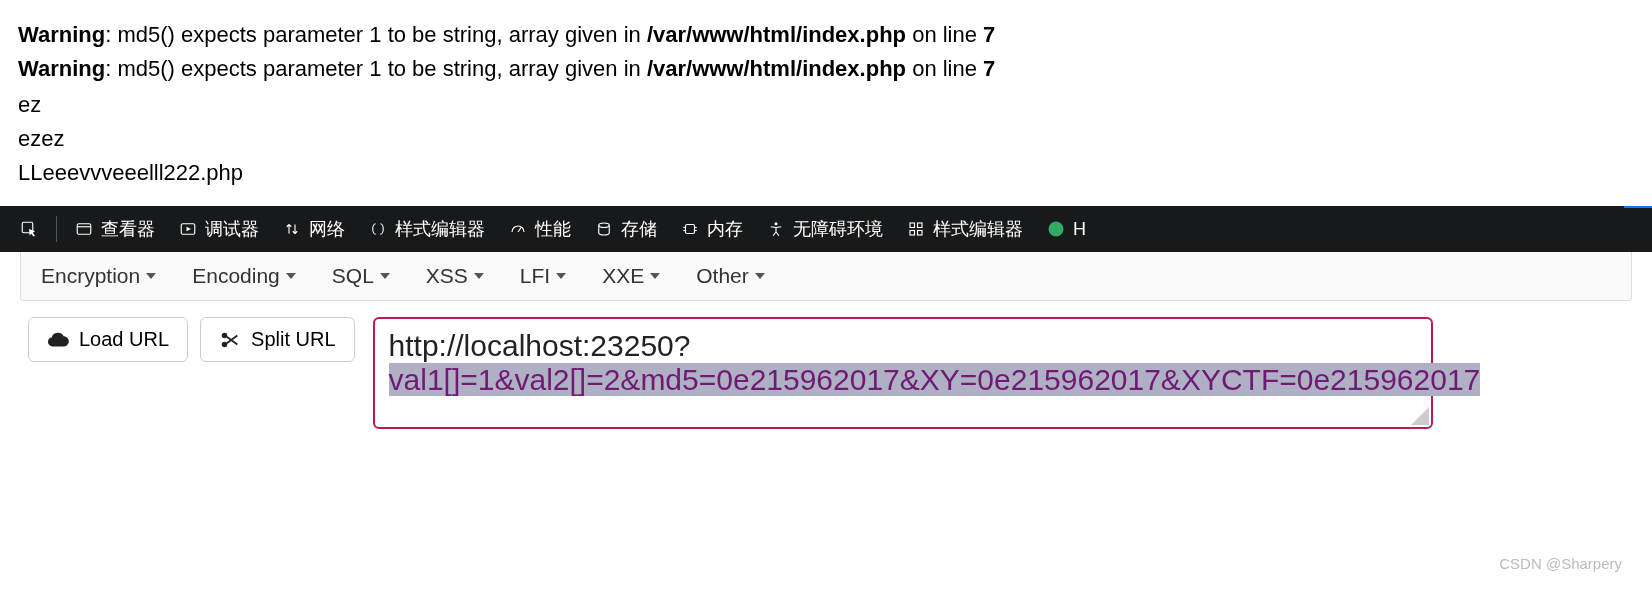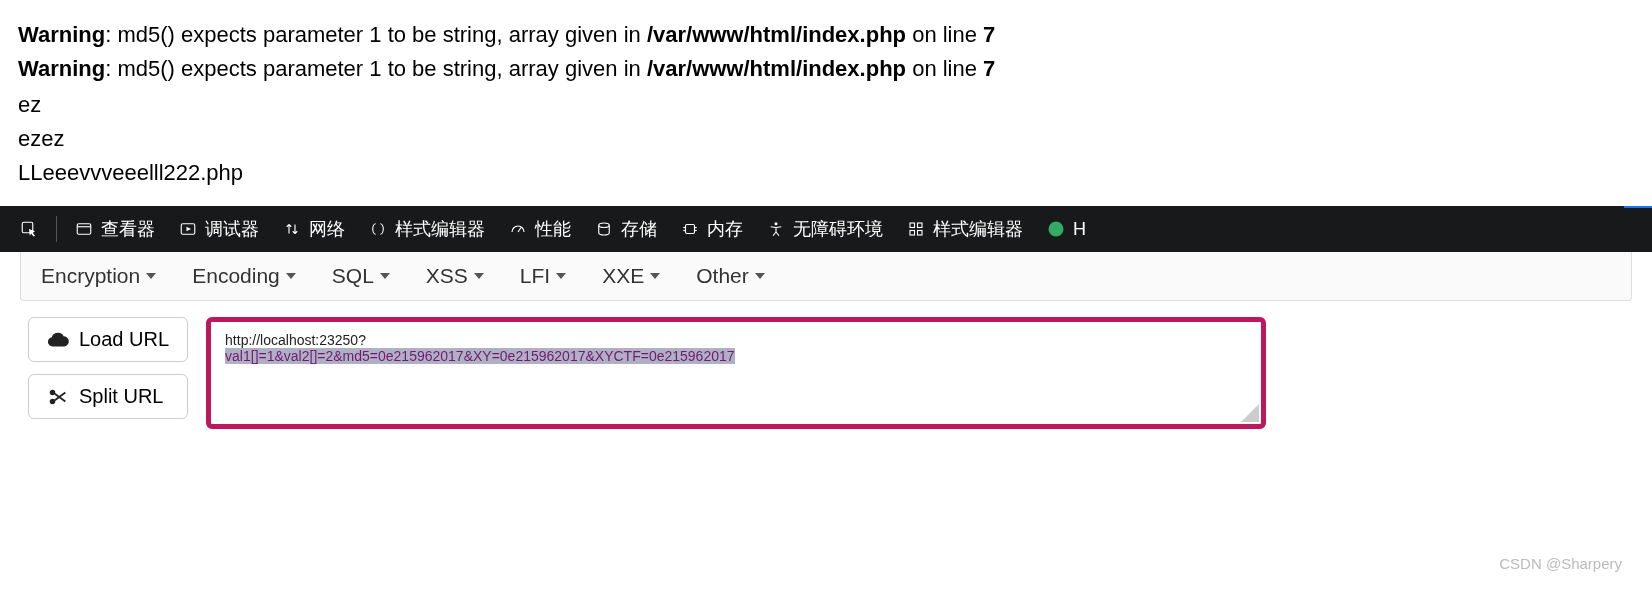--- a/index.html
+++ b/index.html
@@ -12,24 +12,24 @@
 .out-line { font-size: 22px; }
 .devtools-bar { background: #18191a; height: 46px; display: flex; align-items: center; padding: 0 8px; color: #fff; font-size: 18px; }
 .dev-sep { border-left: 1px solid #555; height: 26px; margin: 0 6px; }
 .dev-tab { display: flex; align-items: center; gap: 8px; padding: 2px 12px; height: 58px; cursor: pointer; white-space: nowrap; }
 .dev-tab svg { width: 18px; height: 18px; fill: none; stroke: #fff; stroke-width: 1.5; }
 .plus-icon svg { fill: #66c; stroke: none; }
 .tools-row { background: #fafafa; border-bottom: 1px solid #ddd; padding: 12px 20px; display: flex; gap: 36px; font-size: 21px; color: #333; margin: 0 20px 4px 20px; border: 1px solid #ddd; border-top: none; border-radius: 0 0 4px 4px; }
 .tool-item { display: flex; align-items: center; gap: 6px; cursor: pointer; }
 .caret { width: 0; height: 0; border-left: 5px solid transparent; border-right: 5px solid transparent; border-top: 6px solid #555; }
 .bottom-area { display: flex; gap: 18px; padding: 12px 22px 8px 28px; align-items: flex-start; }
-.btn-col { display: flex; flex-direction: column; gap: 12px; }
+.btn-col { display: flex; flex-direction: row; gap: 12px; }
 .act-btn { border: 1px solid #ccc; background: #fff; border-radius: 6px; padding: 10px 18px; display: flex; align-items: center; gap: 10px; font-size: 20px; cursor: pointer; white-space: nowrap; }
 .act-btn svg { width: 22px; height: 22px; fill: #222; }
-.url-box { flex: 1; border: 5px solid #be185d; border-radius: 6px; padding: 10px 14px; font-size: 14px; min-height: 112px; position: relative; max-width: 1060px; }
+.url-box { flex: 1; border: 2px solid #be185d; border-radius: 6px; padding: 10px 14px; font-size: 30px; min-height: 112px; position: relative; max-width: 1060px; }
 .url-box .line1 { color: #222; }
 .url-box .line2 { background: #b0b0c4; color: #701a75; display: inline; }
 .resize-handle { position: absolute; bottom: 2px; right: 2px; width: 20px; height: 20px; }
 .resize-handle::before { content: ""; position: absolute; bottom: 0; right: 0; width: 0; height: 0; border-style: solid; border-width: 0 0 18px 18px; border-color: transparent transparent #999 transparent; opacity: .5; }
 .watermark { position: absolute; right: 30px; bottom: 22px; color: #bbb; font-size: 15px; }
 .top-border-fix { border-top: 2px solid #1a73e8; position: absolute; right: 0; top: 0; width: 28px; }
 .devtools-wrap { position: relative; }
 </style>
 </head>
 <body>

